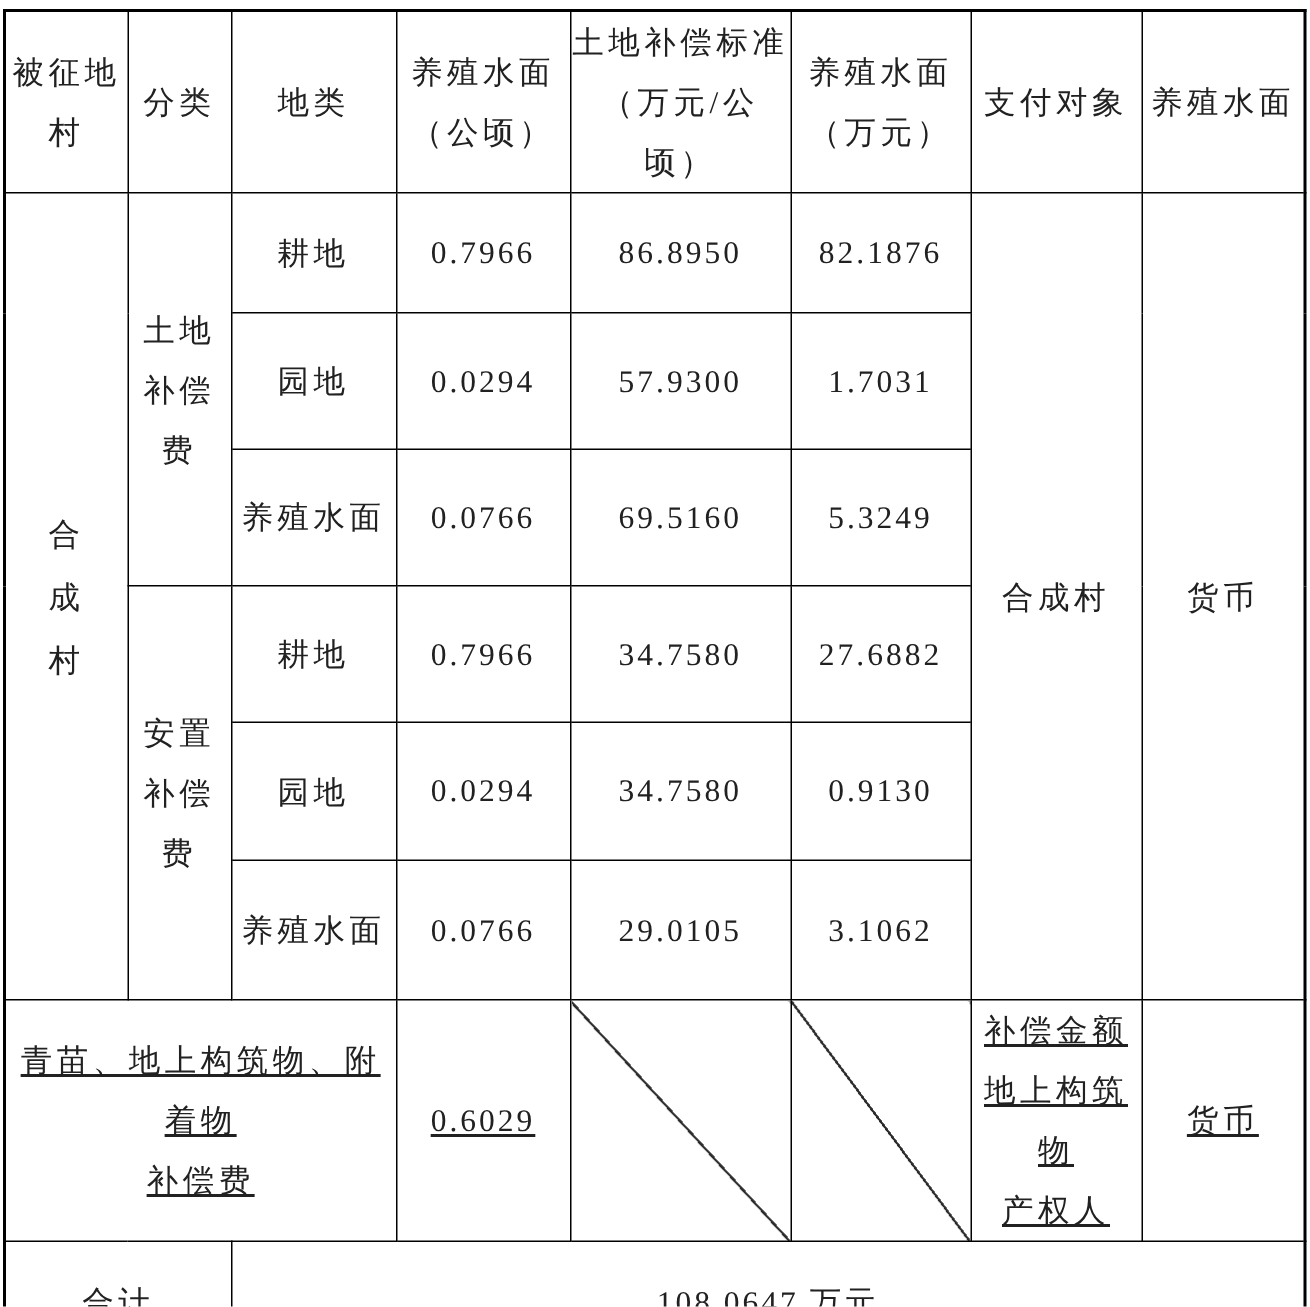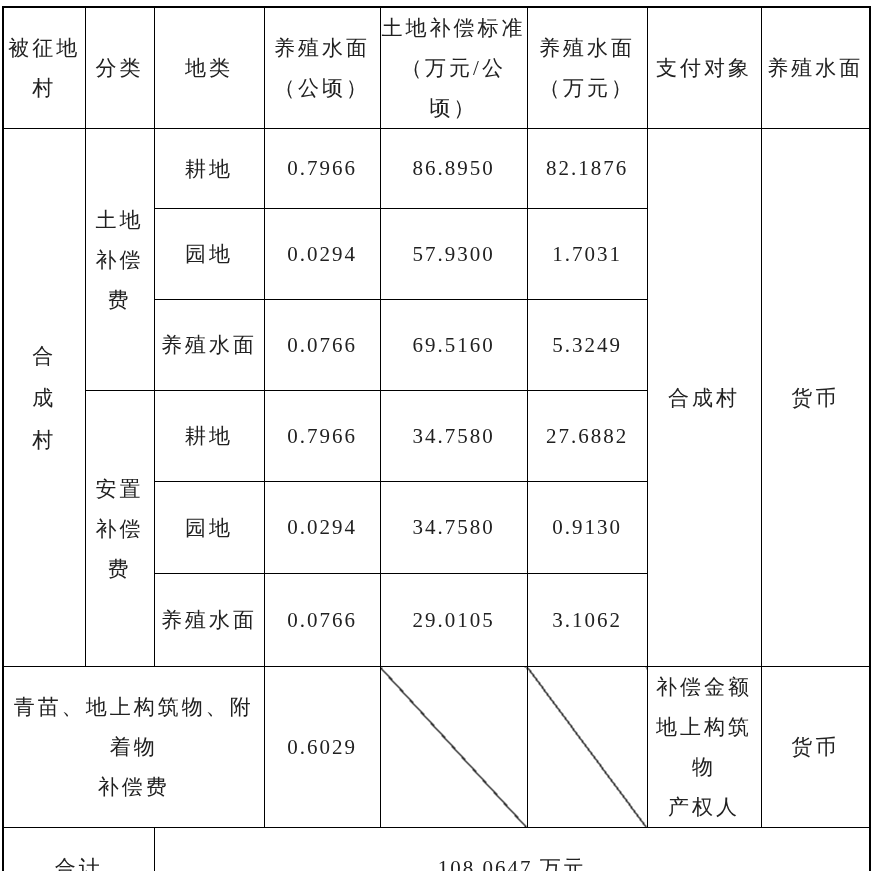--- a/index.html
+++ b/index.html
@@ -38,21 +38,21 @@
       transparent calc(50% + 0.8px));
   }
 
   tr.hdr    { height: 101px; }
   tr.r1     { height: 80px; }
   tr.r2     { height: 91px; }
   tr.r3     { height: 91px; }
   tr.r4     { height: 91px; }
   tr.r5     { height: 92px; }
   tr.r6     { height: 93px; }
-  tr.rcrops { height: 138px; }
+  tr.rcrops { height: 138px; text-decoration: underline; }
   tr.rtotal { height: 81px; }
 </style>
 </head>
 <body>
 
 <table class="comp">
   <colgroup>
     <col style="width:82px">
       <col style="width:69px">
       <col style="width:110px">

